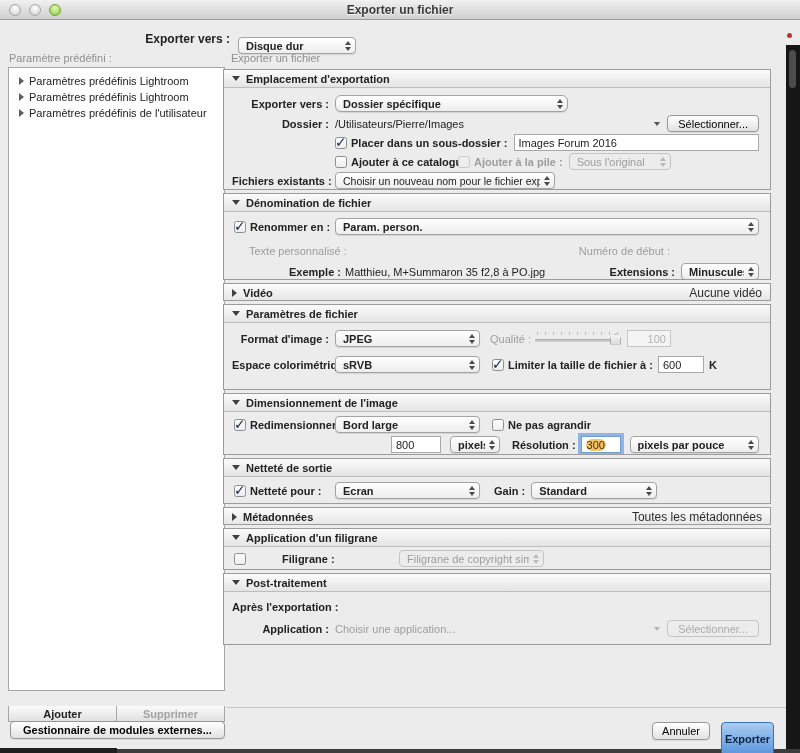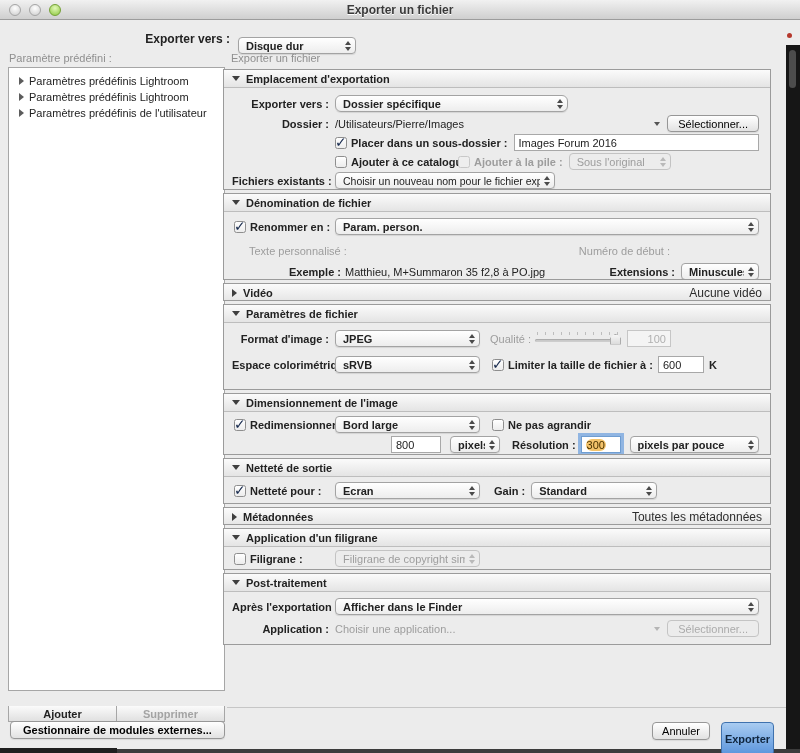--- a/index.html
+++ b/index.html
@@ -358,47 +358,40 @@
       <span class="sec-title">Métadonnées</span>
       <span class="sec-status">Toutes les métadonnées</span>
     </div>
   </div>
 
   <div class="section" style="height:42px;">
     <div class="sec-head">
       <span class="tri-d"></span>
       <span class="sec-title">Application d'un filigrane</span>
     </div>
-    <div class="row" style="margin-left:10px;">
+    <div class="row" style="margin-left:10px;gap:32px;">
       <span class="cb"></span>
       <span class="cbl" style="width:85px;">Filigrane :</span>
       <div class="dd disabled w-med">
         <span class="ddt">Filigrane de copyright simple</span>
         <span class="stp">
             <span class="up"></span>
             <span class="dn"></span>
           </span>
       </div>
     </div>
   </div>
 
   <div class="section" style="height:72px;">
     <div class="sec-head">
       <span class="tri-d"></span>
       <span class="sec-title">Post-traitement</span>
     </div>
     <div class="row" style="margin-top:6px;">
       <span class="lab">Après l'exportation :</span>
-      <div class="dd w-wide">
-        <span class="ddt">Afficher dans le Finder</span>
-        <span class="stp">
-            <span class="up"></span>
-            <span class="dn"></span>
-          </span>
-      </div>
     </div>
     <div class="row" style="margin-top:5px;">
       <span class="lab">Application :</span>
       <span class="val gray">Choisir une application...</span>
       <span class="spacer"></span>
       <span class="combo-arrow disabled"></span>
       <button class="btn disabled">Sélectionner...</button>
     </div>
   </div>
 

